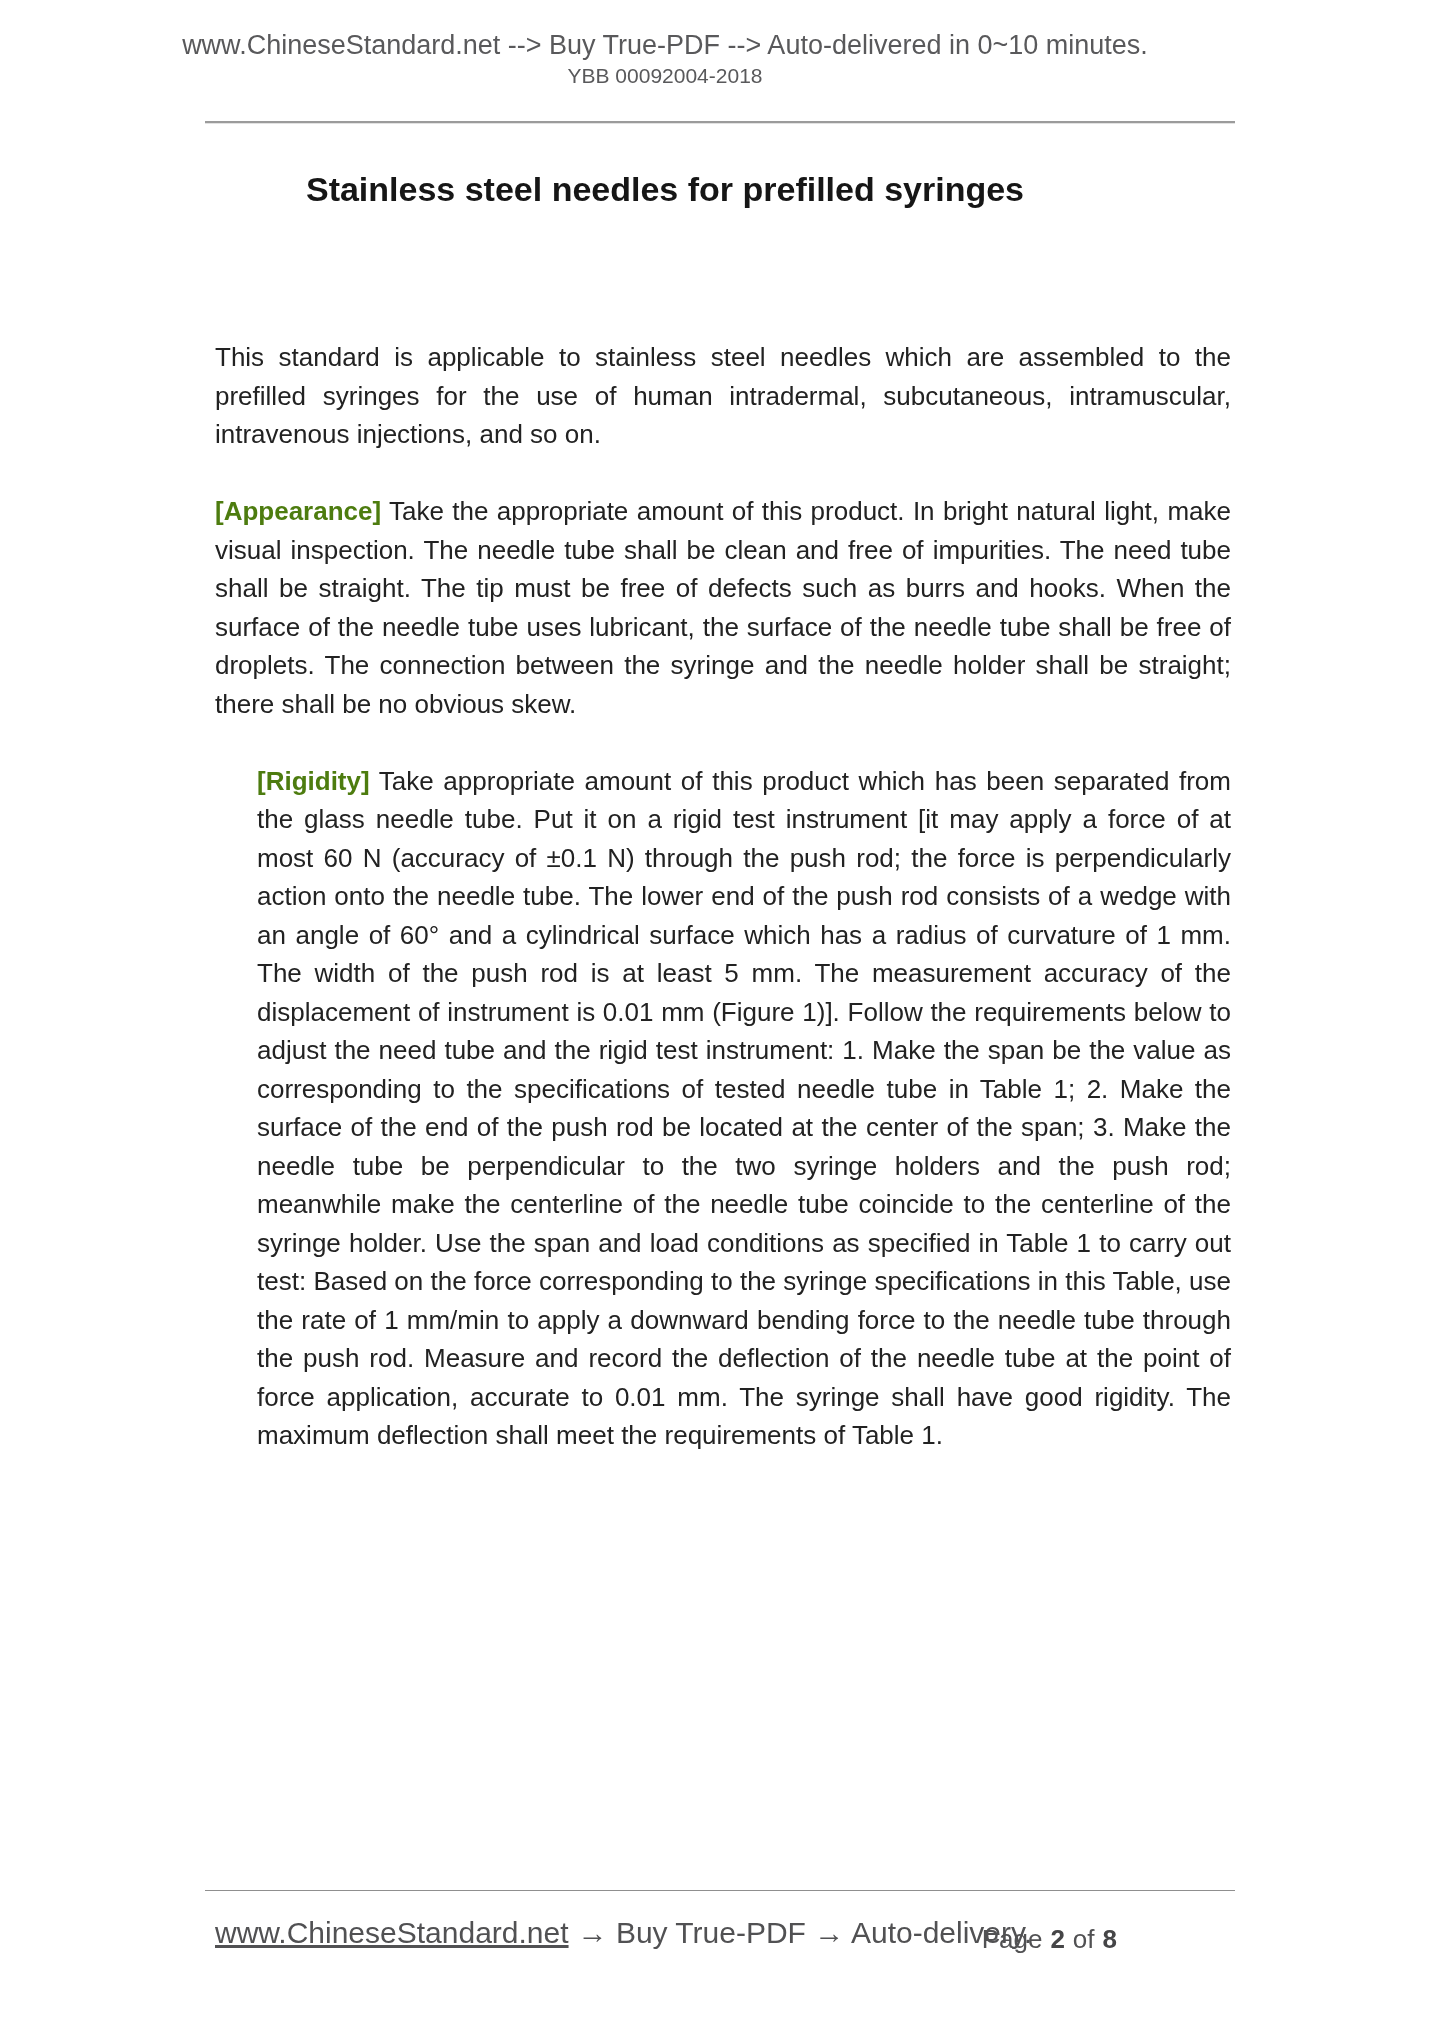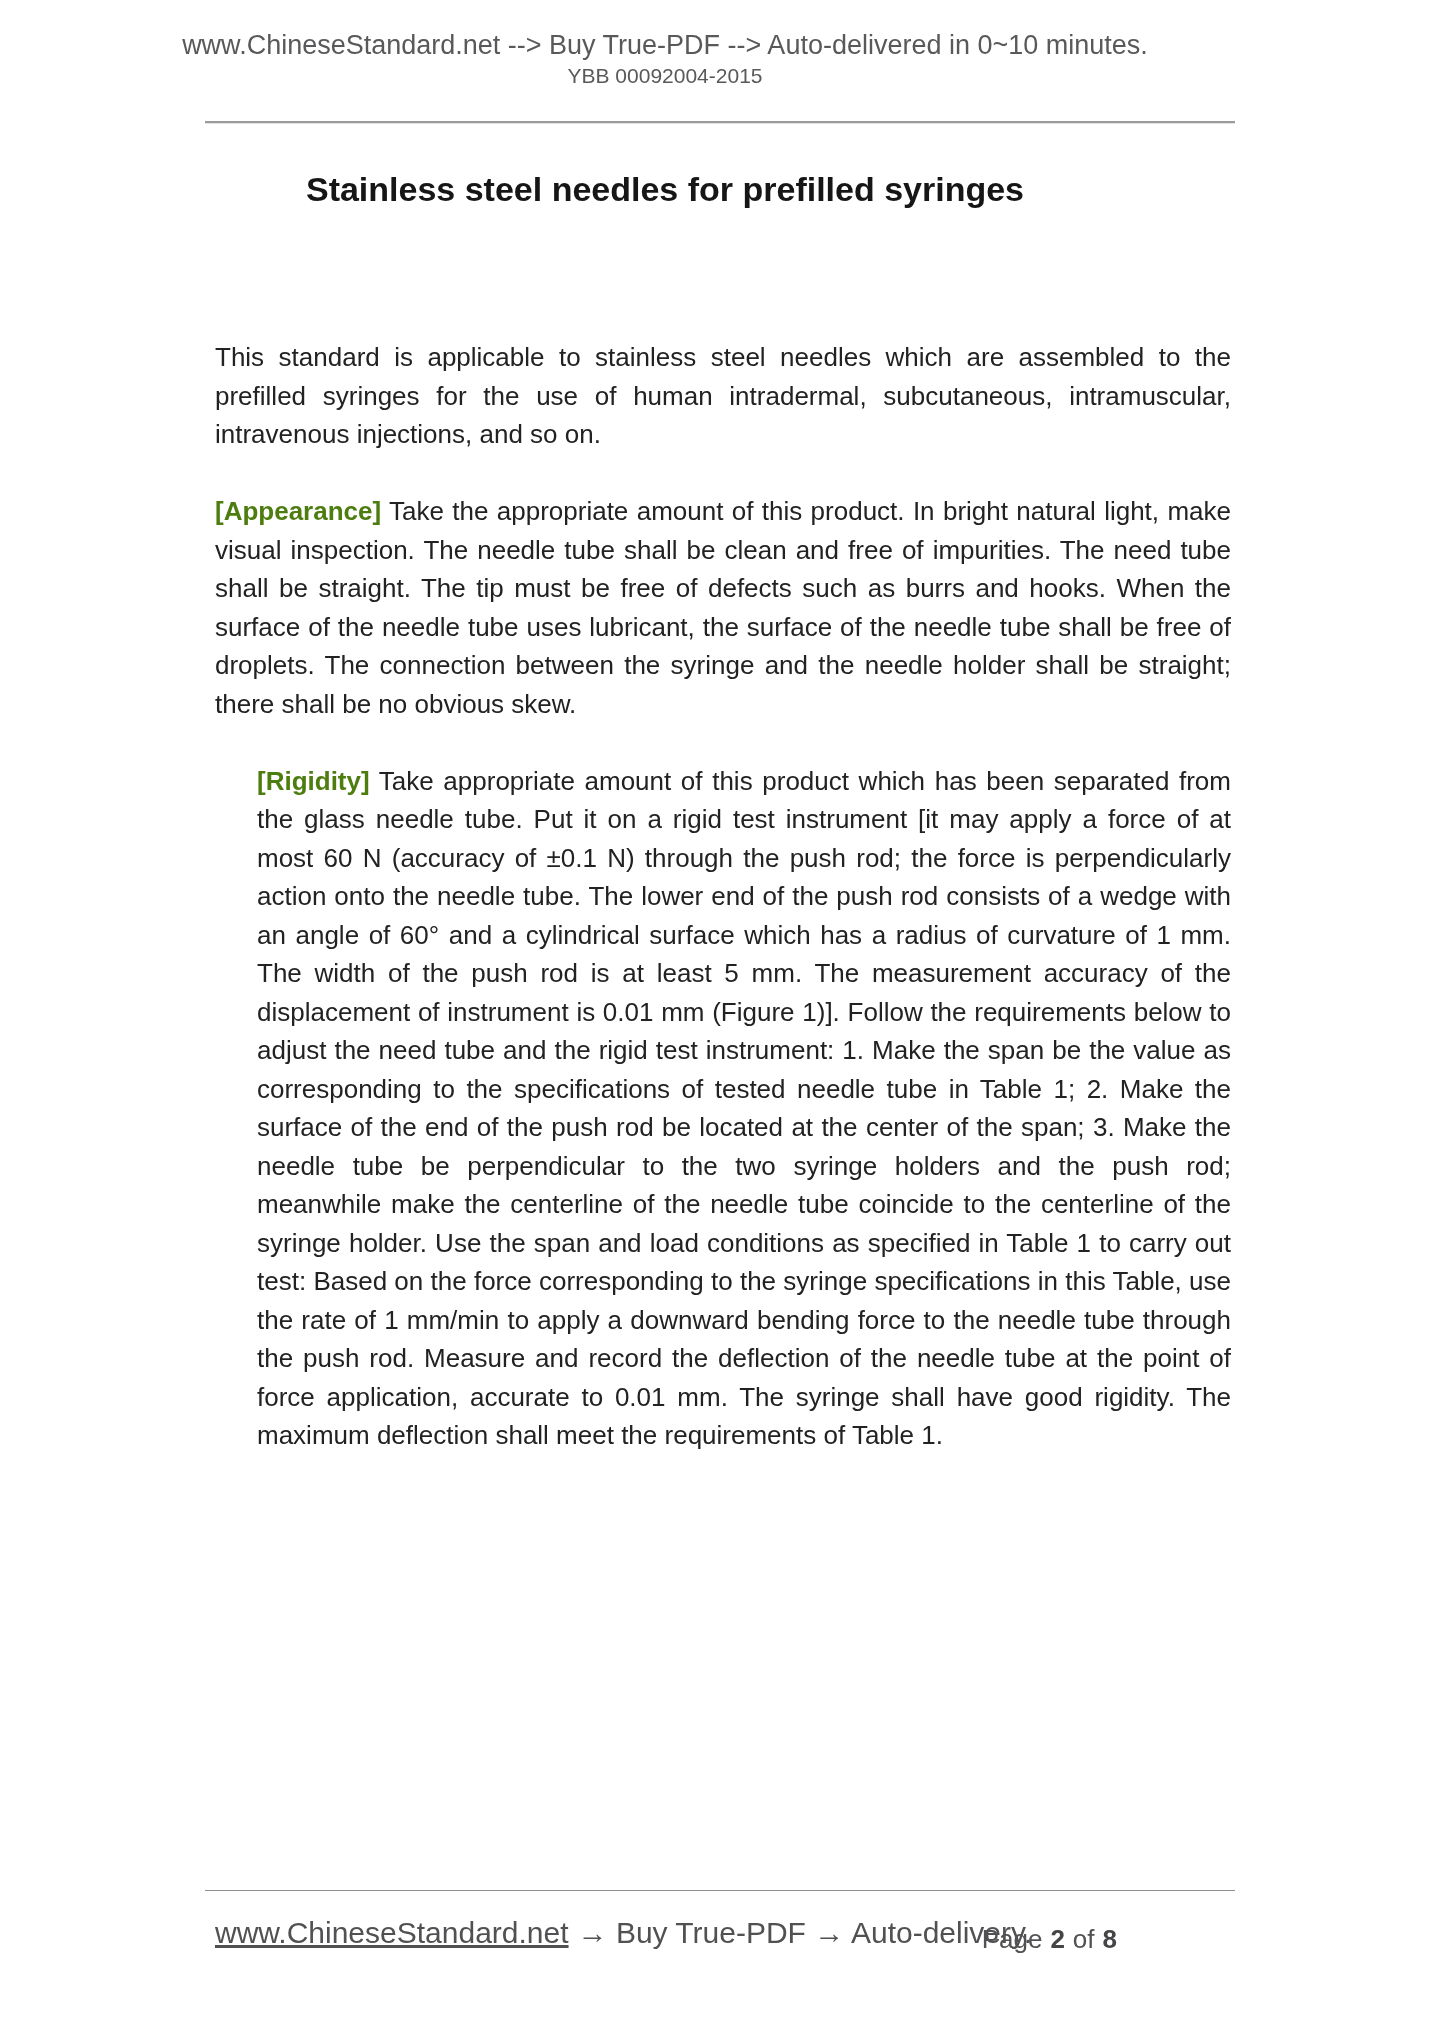--- a/index.html
+++ b/index.html
@@ -96,21 +96,21 @@
   .footer-right span { margin-left: 8px; }
   .footer-right span:first-child { margin-left: 0; }
   .footer-right .pagenum { font-weight: bold; color: #454547; }
 </style>
 </head>
 <body>
 
 <div class="page">
 
   <div class="header-line1">www.ChineseStandard.net --&gt; Buy True-PDF --&gt; Auto-delivered in 0~10 minutes.</div>
-  <div class="header-docnum">YBB 00092004-2015</div>
+  <div class="header-docnum">YBB 00092004-2018</div>
   <div class="header-rule"></div>
 
   <h1 class="doc-title">Stainless steel needles for prefilled syringes</h1>
 
   <div class="body-block">
     <p>This standard is applicable to stainless steel needles which are assembled to the prefilled syringes for the use of human intradermal, subcutaneous, intramuscular, intravenous injections, and so on.</p>
     <p><strong>[Appearance]</strong><span> Take the appropriate amount of this product. In bright natural light, make visual inspection. The needle tube shall be clean and free of impurities. The need tube shall be straight. The tip must be free of defects such as burrs and hooks. When the surface of the needle tube uses lubricant, the surface of the needle tube shall be free of droplets. The connection between the syringe and the needle holder shall be straight; there shall be no obvious skew.</span></p>
     <p><strong>[Rigidity]</strong><span> Take appropriate amount of this product which has been separated from the glass needle tube. Put it on a rigid test instrument [it may apply a force of at most 60 N (accuracy of ±0.1 N) through the push rod; the force is perpendicularly action onto the needle tube. The lower end of the push rod consists of a wedge with an angle of 60° and a cylindrical surface which has a radius of curvature of 1 mm. The width of the push rod is at least 5 mm. The measurement accuracy of the displacement of instrument is 0.01 mm (Figure 1)]. Follow the requirements below to adjust the need tube and the rigid test instrument: 1. Make the span be the value as corresponding to the specifications of tested needle tube in Table 1; 2. Make the surface of the end of the push rod be located at the center of the span; 3. Make the needle tube be perpendicular to the two syringe holders and the push rod; meanwhile make the centerline of the needle tube coincide to the centerline of the syringe holder. Use the span and load conditions as specified in Table 1 to carry out test: Based on the force corresponding to the syringe specifications in this Table, use the rate of 1 mm/min to apply a downward bending force to the needle tube through the push rod. Measure and record the deflection of the needle tube at the point of force application, accurate to 0.01 mm. The syringe shall have good rigidity. The maximum deflection shall meet the requirements of Table 1.</span></p>
   </div>
 

